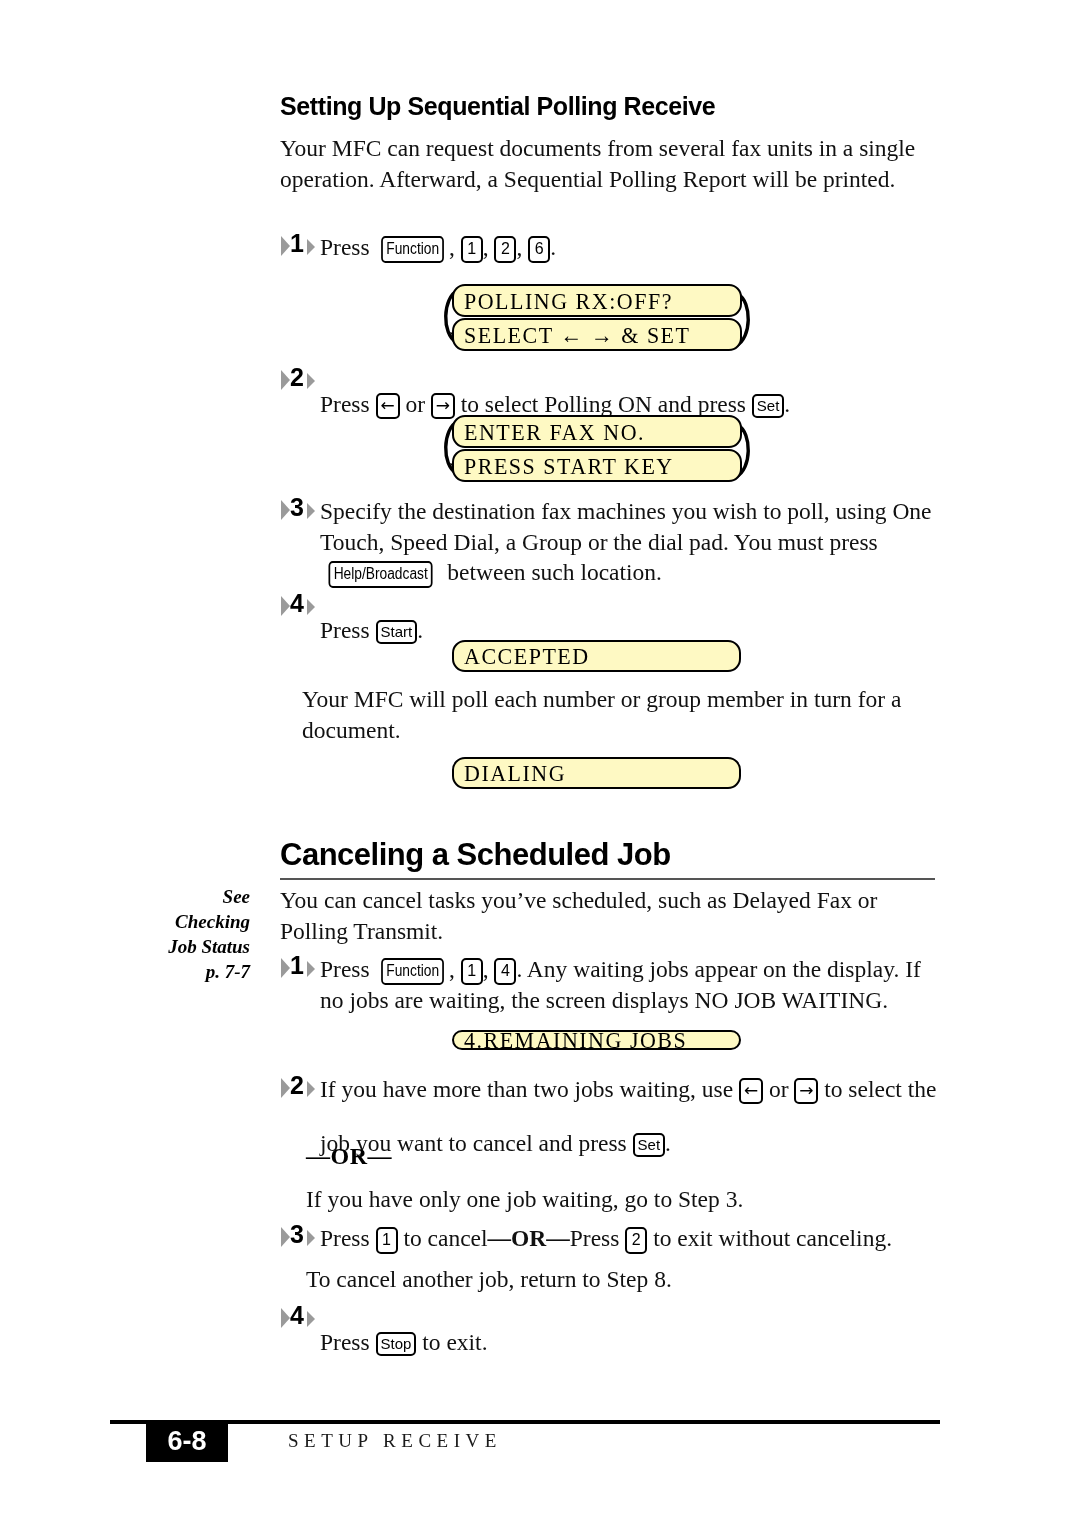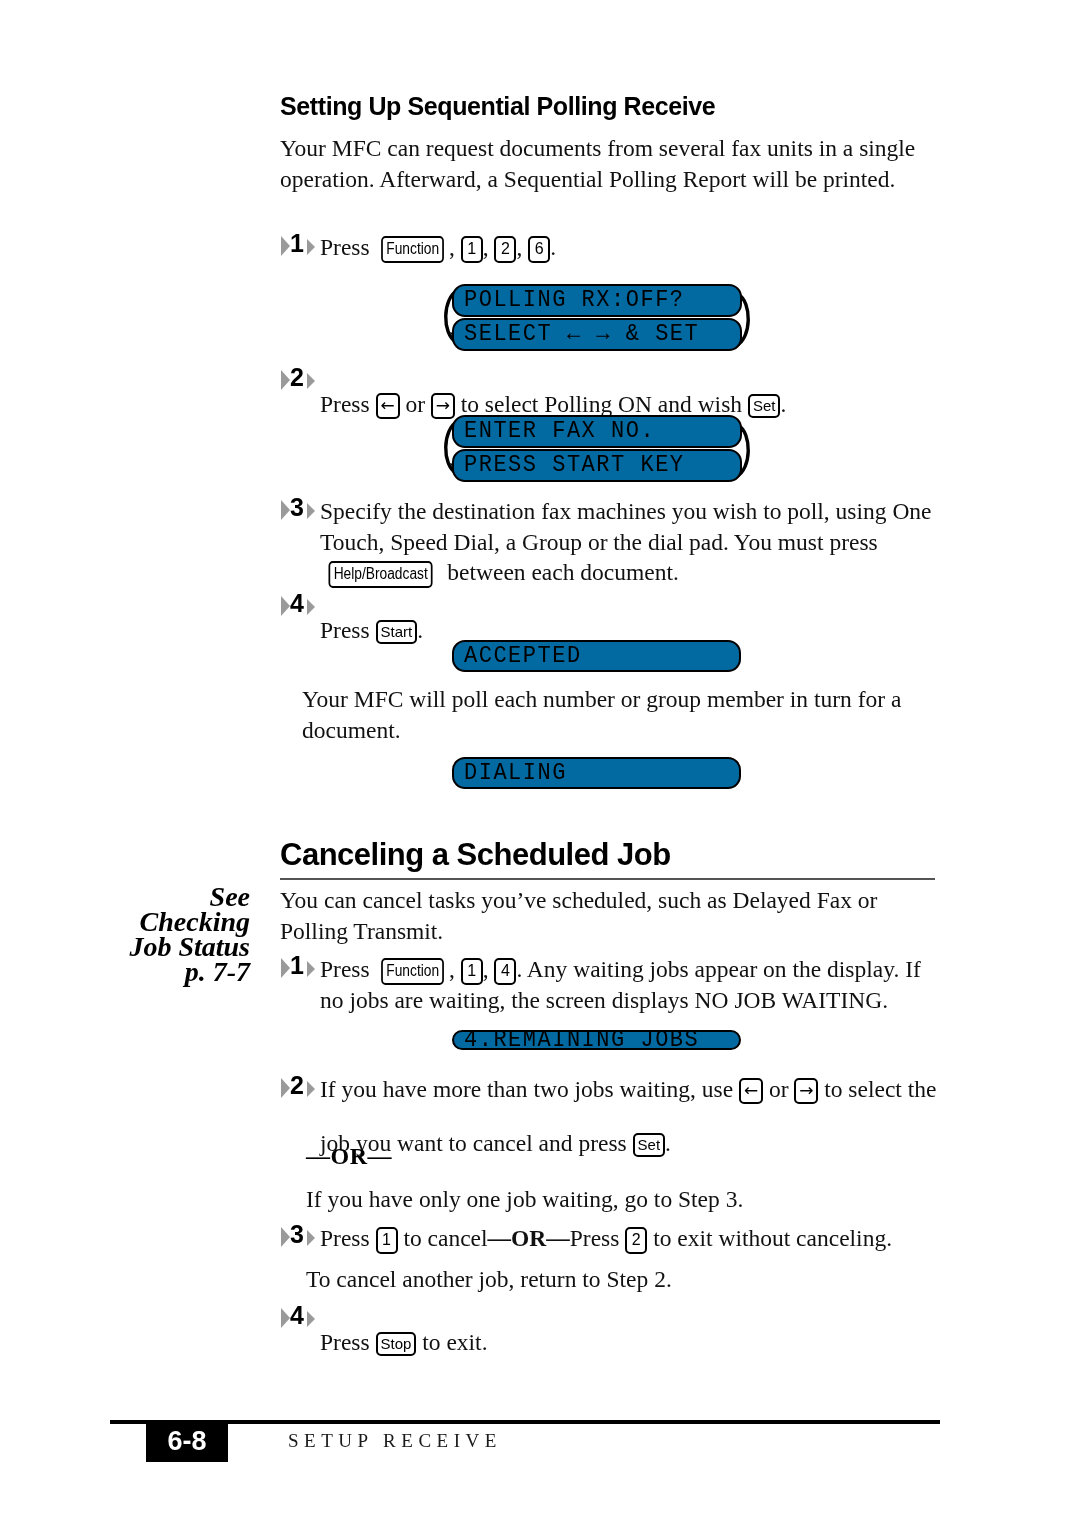--- a/index.html
+++ b/index.html
@@ -152,35 +152,35 @@
     letter-spacing: 0.5px;
   }
 
   
   .sidenote {
     position: absolute;
     text-align: right;
     font-family: "Liberation Serif", "DejaVu Serif", serif;
     font-weight: bold;
     font-style: italic;
-    font-size: 28px;
+    font-size: 19px;
     line-height: 25px;
     color: #000;
   }
 
   
   .lcd {
     position: absolute;
     border: 2.5px solid #000;
     border-radius: 13px;
-    background: #0369a1;
+    background: #fef9c3;
     box-sizing: border-box;
     display: flex;
     align-items: center;
-    font-family: Liberation Mono, monospace;
+    font-family: Liberation Serif, serif;
     font-size: 22px;
     letter-spacing: 1.5px;
     color: #000;
     padding-left: 10px;
     white-space: pre;
   }
   .lcd-text {
     display: inline-block;
     transform: scaleY(1.08);
   }
@@ -257,21 +257,21 @@
   <div class="step" style="left:278px; top:366px; width:660px;">
     <span class="step-num">
       <span class="tri-l"></span>
       <span class="digit">2</span>
       <span class="tri-r"></span>
     </span>
     <span class="step-body"><span>Press</span>
       <span class="key arrow">←</span>
       <span>or</span>
       <span class="key arrow">→</span>
-      <span>to select Polling ON and wish</span>
+      <span>to select Polling ON and press</span>
       <span class="key sm">Set</span>.</span>
   </div>
 
   <div style="position:absolute; left:432px; top:415px; width:330px; height:68px;">
     <svg class="lcd-pair-arrows" style="left:0; top:0;" width="330" height="68" viewBox="0 0 330 68">
       <path d="M 26 6 C 10 14, 10 50, 24 58" fill="none" stroke="#000" stroke-width="3.4"></path>
       <path d="M 18 48 L 25 60 L 31 52 Z" fill="#000"></path>
       <path d="M 304 62 C 320 54, 320 18, 306 10" fill="none" stroke="#000" stroke-width="3.4"></path>
       <path d="M 299 16 L 306 6 L 312 17 Z" fill="#000"></path>
     </svg>
@@ -284,21 +284,21 @@
   </div>
 
   <div class="step" style="left:278px; top:496px; width:655px;">
     <span class="step-num">
       <span class="tri-l"></span>
       <span class="digit">3</span>
       <span class="tri-r"></span>
     </span>
     <span class="step-body"><span>Specify the destination fax machines you wish to poll, using One Touch, Speed Dial, a Group or the dial pad. You must press</span>
       <span class="key wide">Help/Broadcast</span>
-      <span>between each document.</span></span>
+      <span>between such location.</span></span>
   </div>
 
   <div class="step" style="left:278px; top:592px; width:650px;">
     <span class="step-num">
       <span class="tri-l"></span>
       <span class="digit">4</span>
       <span class="tri-r"></span>
     </span>
     <span class="step-body"><span>Press</span>
       <span class="key sm">Start</span><span>.</span></span>
@@ -366,21 +366,21 @@
       <span class="digit">3</span>
       <span class="tri-r"></span>
     </span>
     <span class="step-body"><span>Press</span>
       <span class="key num">1</span>
       <span>to cancel</span><b>—OR—</b><span>Press</span>
       <span class="key num">2</span>
       <span>to exit without canceling.</span></span>
   </div>
 
-  <div class="para" style="left:306px; top:1264px; width:640px;">To cancel another job, return to Step 2.</div>
+  <div class="para" style="left:306px; top:1264px; width:640px;">To cancel another job, return to Step 8.</div>
 
   <div class="step" style="left:278px; top:1304px; width:650px;">
     <span class="step-num">
       <span class="tri-l"></span>
       <span class="digit">4</span>
       <span class="tri-r"></span>
     </span>
     <span class="step-body"><span>Press</span>
       <span class="key sm">Stop</span>
       <span>to exit.</span></span>

